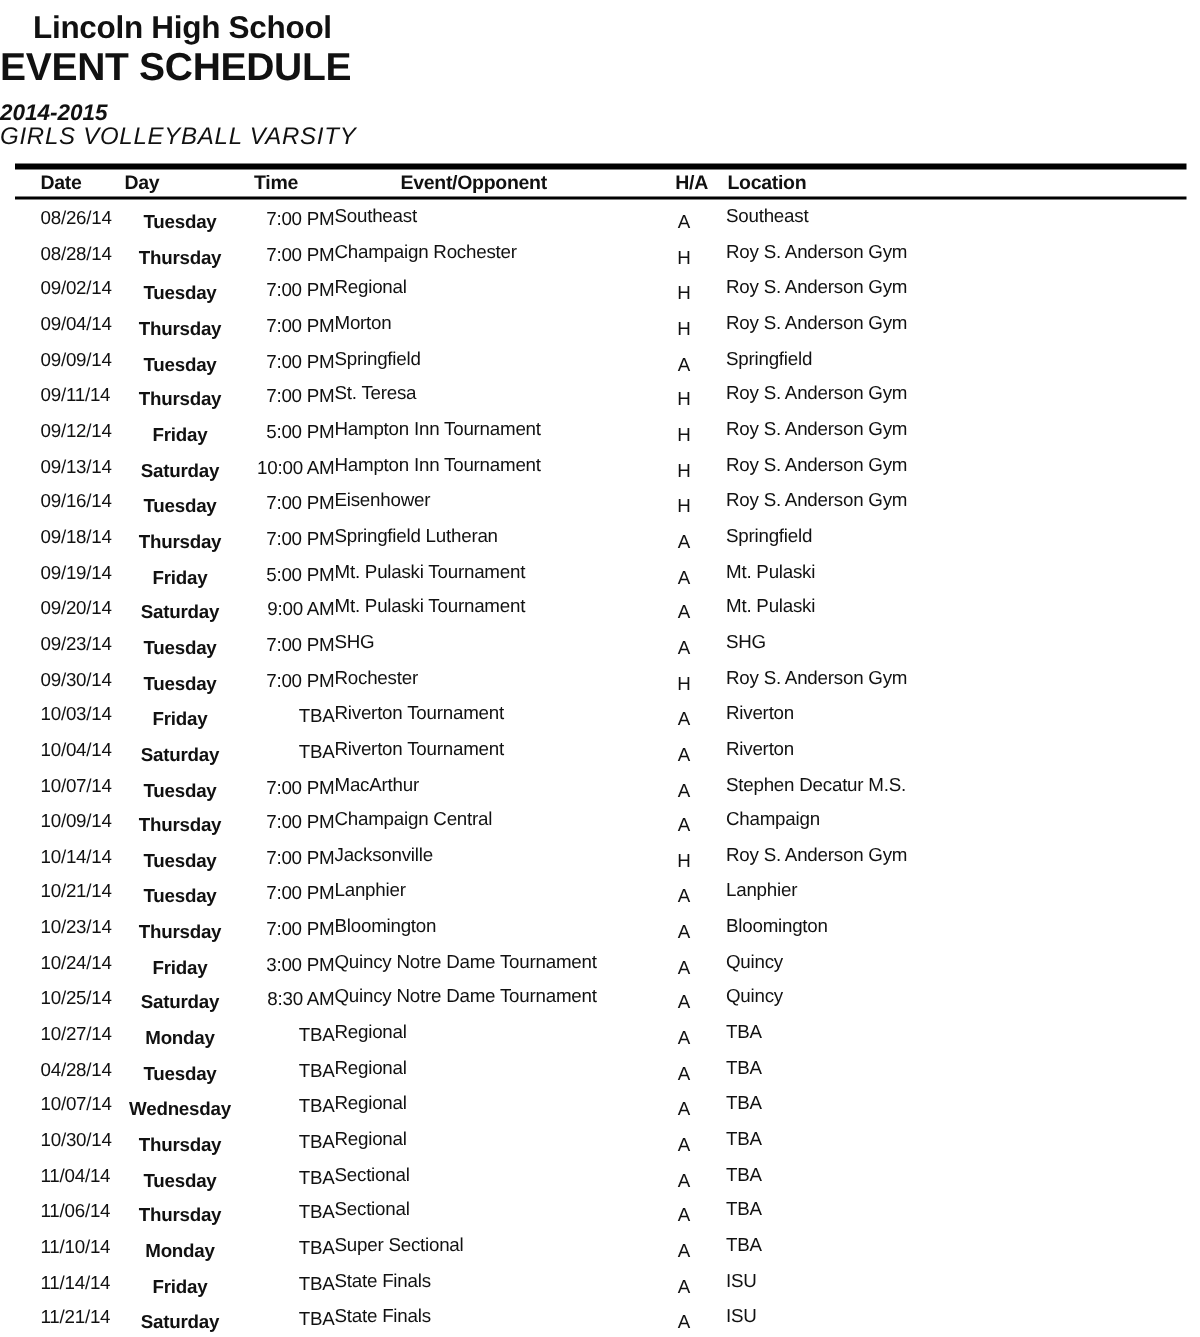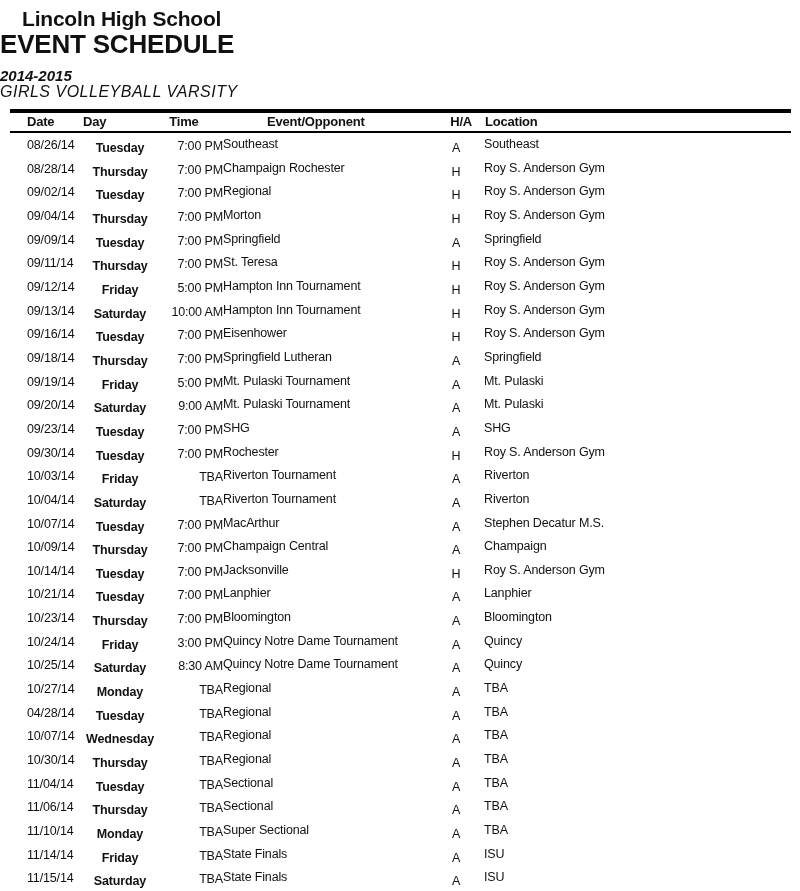--- a/index.html
+++ b/index.html
@@ -349,21 +349,21 @@
     <div class="row">
       <span class="cell c-date">11/14/14</span>
       <span class="cell c-day">Friday</span>
       <span class="cell c-time">TBA</span>
       <span class="cell c-event">State Finals</span>
       <span class="cell c-ha">A</span>
       <span class="cell c-loc">ISU</span>
     </div>
 
     <div class="row">
-      <span class="cell c-date">11/15/14</span>
+      <span class="cell c-date">11/21/14</span>
       <span class="cell c-day">Saturday</span>
       <span class="cell c-time">TBA</span>
       <span class="cell c-event">State Finals</span>
       <span class="cell c-ha">A</span>
       <span class="cell c-loc">ISU</span>
     </div>
   </div>
 
 </div>
 

